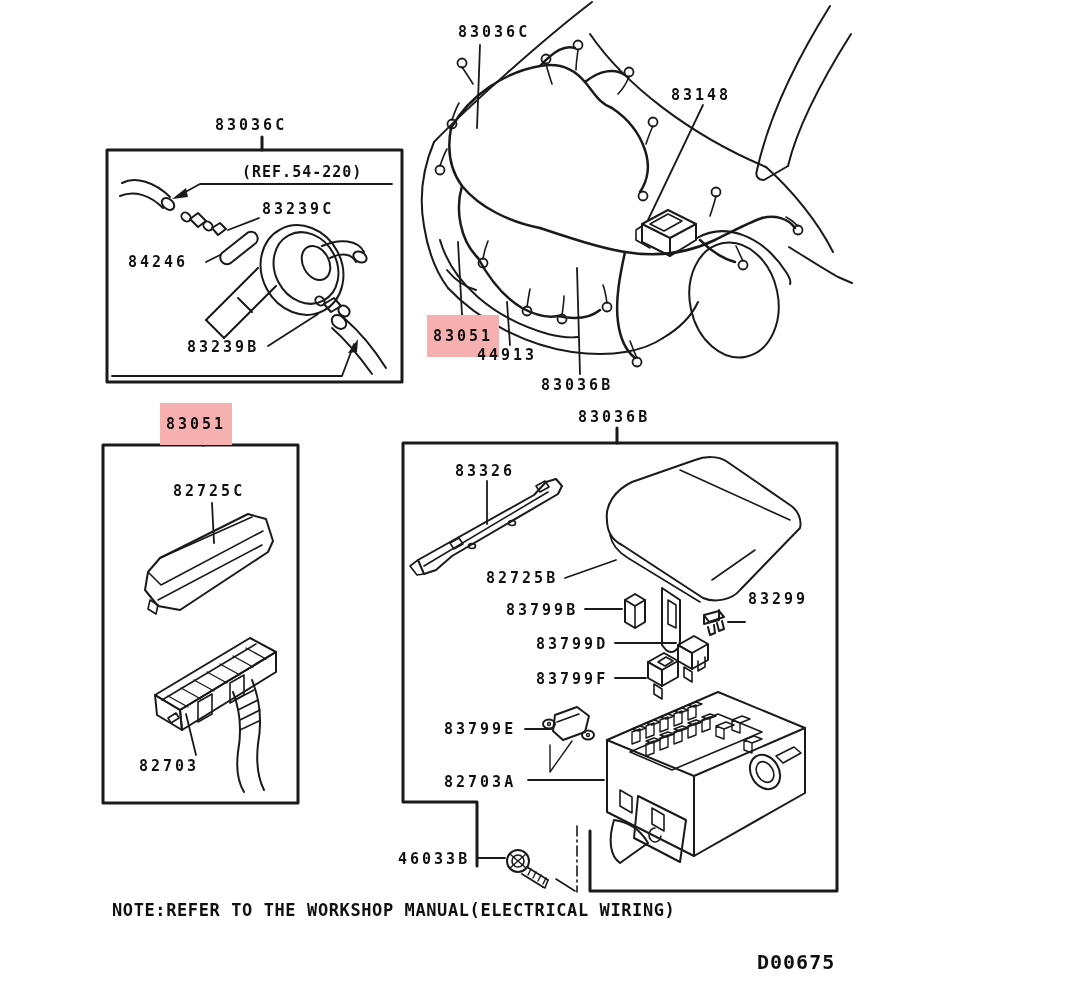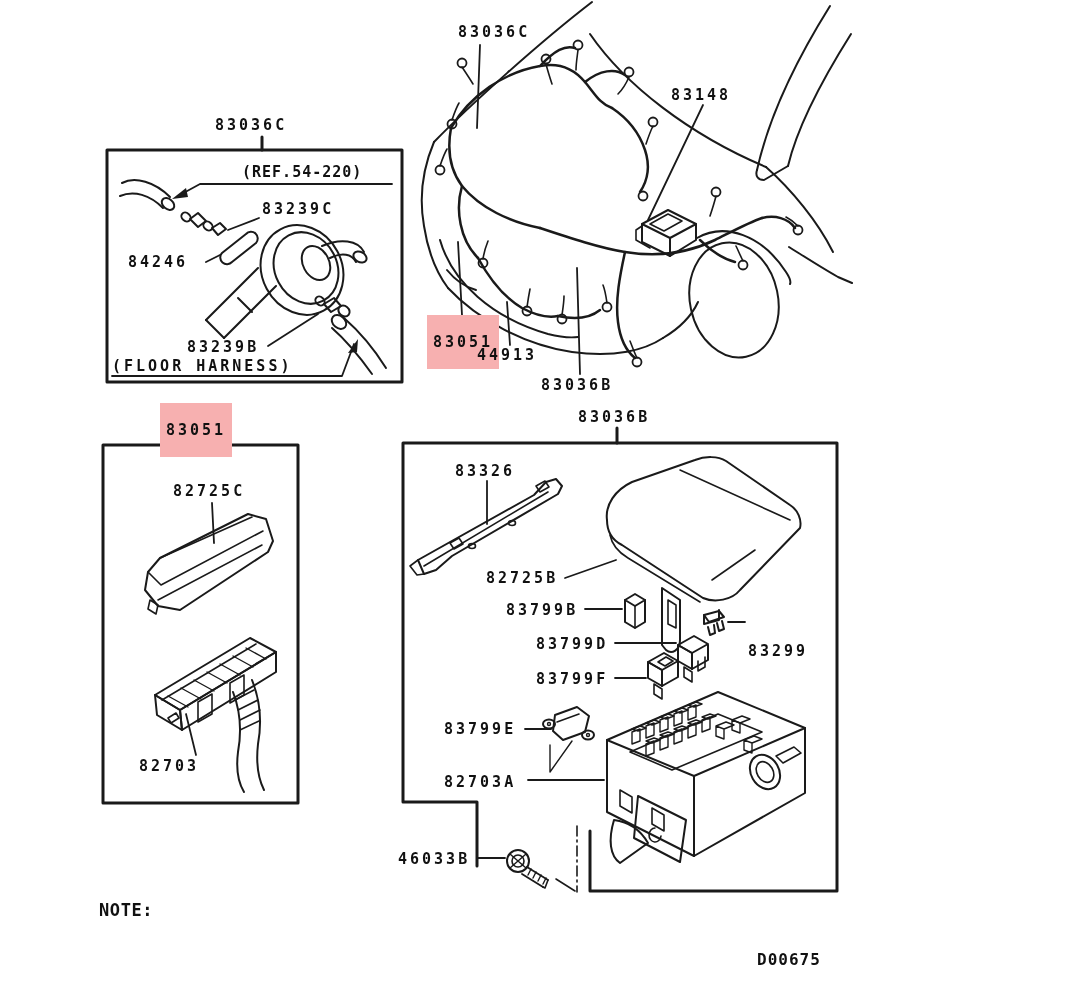--- a/index.html
+++ b/index.html
@@ -1,24 +1,24 @@
 <!DOCTYPE html>
 <html><head>
 <meta charset="utf-8">
 <style>
   html,body{margin:0;padding:0;background:#fff;}
   #stage{position:relative;width:1089px;height:990px;background:#fff;overflow:hidden;
          font-family:"DejaVu Sans Mono","Liberation Mono",monospace;color:#111;}
   #art{position:absolute;left:0;top:0;}
   .pn{position:absolute;font-size:15px;font-weight:700;letter-spacing:3px;line-height:22px;white-space:nowrap;}
   .ref{letter-spacing:1px;margin-left:33px;}
-  .hl{padding:16px 6px;}
-  .note{position:absolute;left:99px;top:899px;display:flex;font-size:17px;font-weight:600;
+  .hl{padding:10px 6px;}
+  .note{position:absolute;left:112px;top:899px;display:flex;font-size:17px;font-weight:600;
         letter-spacing:.6px;line-height:22px;white-space:nowrap;}
-  .doc{position:absolute;left:757px;top:950px;font-size:16px;font-weight:700;letter-spacing:1px;}
+  .doc{position:absolute;left:757px;top:950px;font-size:20px;font-weight:700;letter-spacing:1px;}
 </style>
 </head>
 <body>
 
 <div id="stage">
 
 <svg id="art" width="1089" height="990" viewBox="0 0 1089 990" fill="none" stroke="#1a1a1a" stroke-width="2" stroke-linecap="round" stroke-linejoin="round">
 
   <g>
     <rect x="107" y="150" width="295" height="232" stroke-width="3"></rect>
@@ -303,44 +303,44 @@
     <path d="M556,879 L575,891" stroke-width="1.6"></path>
     <path d="M577,826 V892" stroke-width="1.6" stroke-dasharray="10 4 2 4"></path>
   </g>
 </svg>
 
   <div class="pn" style="left:215px;top:114px">83036C</div>
   <div class="pn ref" style="left:209px;top:161px">(REF.54-220)</div>
   <div class="pn" style="left:262px;top:198px">83239C</div>
   <div class="pn" style="left:128px;top:251px">84246</div>
   <div class="pn" style="left:187px;top:336px">83239B</div>
-  <div class="pn" style="left:112px;top:355px">(FLOOR HARNESS)</div>
 
   <div class="pn" style="left:458px;top:21px">83036C</div>
   <div class="pn" style="left:671px;top:84px">83148</div>
   <div class="pn hl" style="left: 427px; top: 315px; background: rgb(247, 176, 176);">83051</div>
   <div class="pn" style="left:477px;top:344px">44913</div>
   <div class="pn" style="left:541px;top:374px">83036B</div>
 
   <div class="pn hl" style="left: 160px; top: 403px; background: rgb(247, 176, 176);">83051</div>
   <div class="pn" style="left:173px;top:480px">82725C</div>
   <div class="pn" style="left:139px;top:755px">82703</div>
 
   <div class="pn" style="left:578px;top:406px">83036B</div>
   <div class="pn" style="left:455px;top:460px">83326</div>
   <div class="pn" style="left:486px;top:567px">82725B</div>
   <div class="pn" style="left:506px;top:599px">83799B</div>
-  <div class="pn" style="left:748px;top:640px">83299</div>
+  <div class="pn" style="left:748px;top:588px">83299</div>
   <div class="pn" style="left:536px;top:633px">83799D</div>
   <div class="pn" style="left:536px;top:668px">83799F</div>
   <div class="pn" style="left:444px;top:718px">83799E</div>
   <div class="pn" style="left:444px;top:771px">82703A</div>
 
   <div class="pn" style="left:398px;top:848px">46033B</div>
 
   <div class="note">
     <span>NOTE:</span>
     <div>
+      <div>REFER TO THE WORKSHOP MANUAL(ELECTRICAL WIRING)</div>
     </div>
   </div>
 
   <div class="doc">D00675</div>
 </div>
 
 </body></html>

